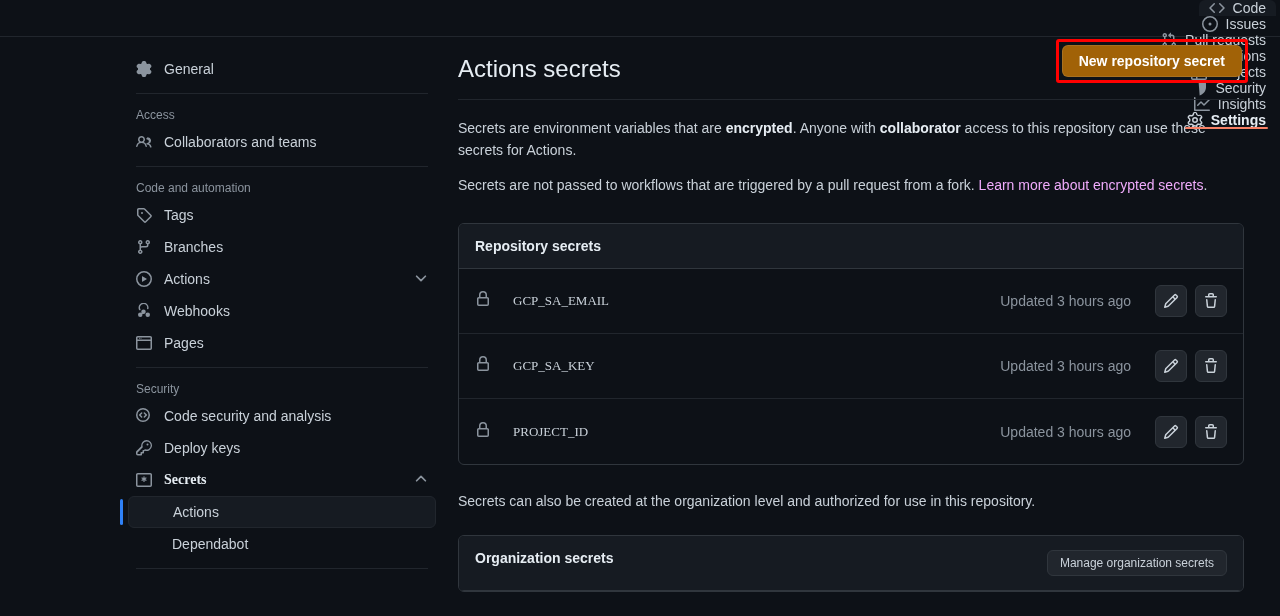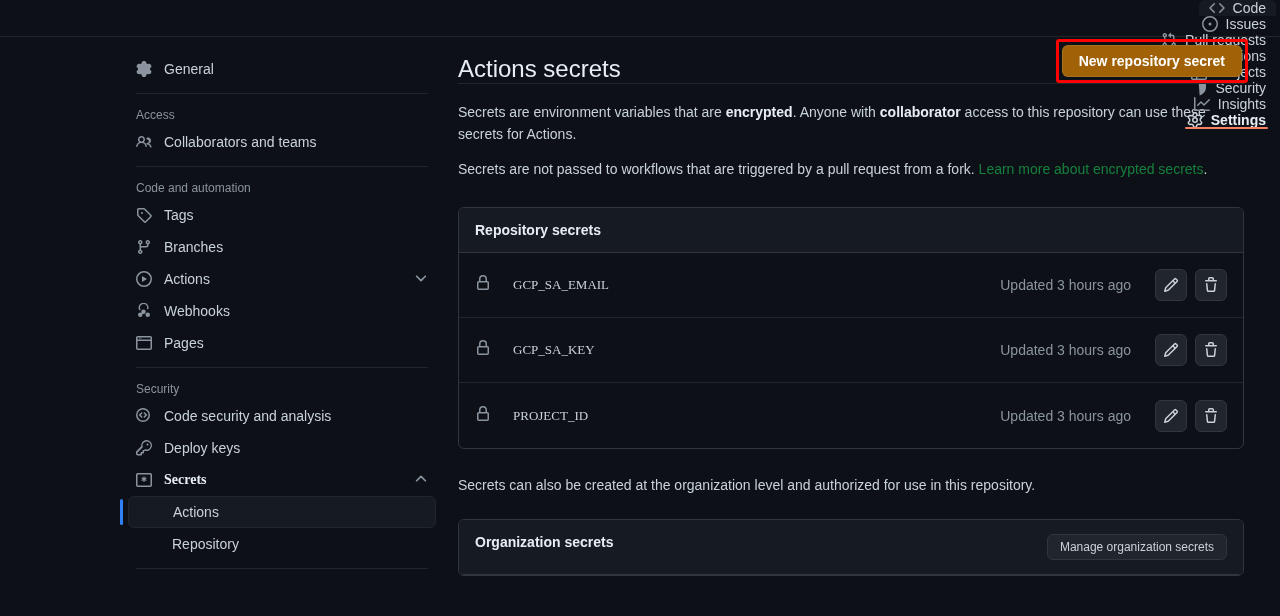--- a/index.html
+++ b/index.html
@@ -117,20 +117,21 @@
   
   .main {
     flex: 1;
     padding: 18px 36px 0 18px;
     min-width: 0;
   }
   .main-head {
     display: flex;
     align-items: center;
     justify-content: space-between;
+    padding-bottom: 16px;
     border-bottom: 1px solid #21262d;
     position: relative;
   }
   .page-title { font-size: 24px; font-weight: 400; color: #e6edf3; }
 
   .annot-box {
     position: absolute;
     right: -4px;
     top: -16px;
     padding: 3px;
@@ -152,21 +153,21 @@
 
   .para {
     font-size: 14px;
     line-height: 1.55;
     color: #c9d1d9;
     margin-top: 18px;
     max-width: 760px;
   }
   .para.second { margin-top: 14px; }
   .para b { font-weight: bold; color: #e6edf3; }
-  .link { color: #15803d; text-decoration: none; cursor: pointer; }
+  .link { color: #f0abfc; text-decoration: none; cursor: pointer; }
 
   
   .box {
     margin-top: 26px;
     border: 1px solid #30363d;
     border-radius: 6px;
     overflow: hidden;
     background: #0d1117;
   }
   .box-header {
@@ -418,21 +419,21 @@
         <span class="label">Secrets</span>
         <span><svg class="chev" viewBox="0 0 16 16">
               <path d="M3 10l5-5 5 5" stroke-linecap="round" stroke-linejoin="round"></path>
             </svg></span>
       </div>
 
       <div class="side-sub selected">
         <span>Actions</span>
       </div>
       <div class="side-sub">
-        <span>Repository</span>
+        <span>Dependabot</span>
       </div>
 
       <div class="side-sep"></div>
     </div>
   </div>
 
   <div class="main">
 
     <div class="main-head">
       <div class="page-title">Actions secrets</div>

